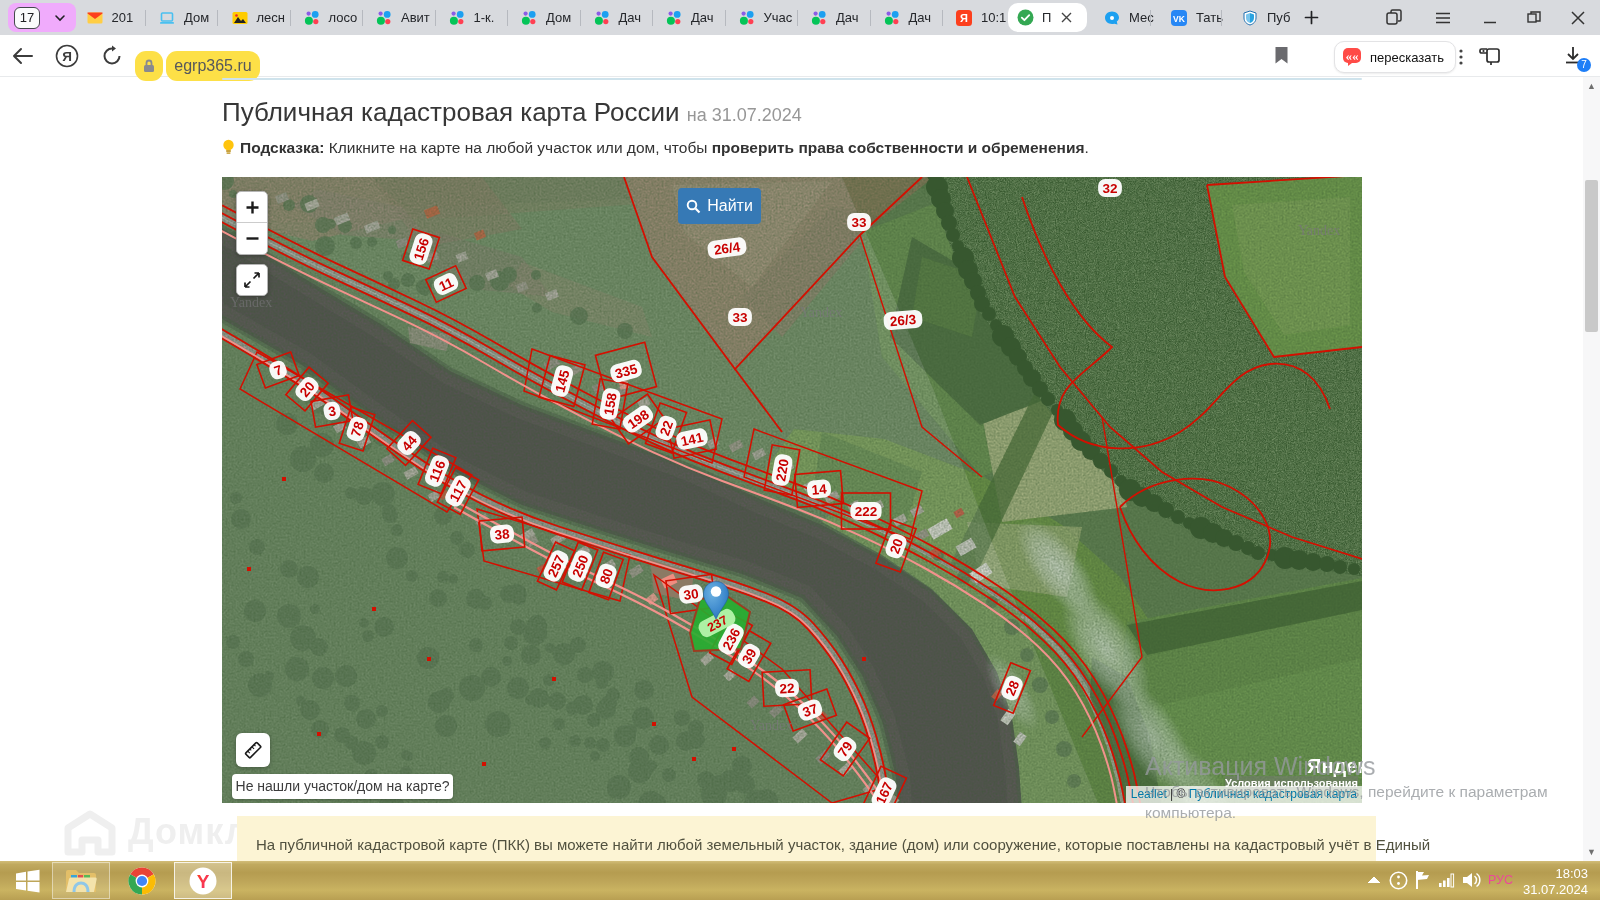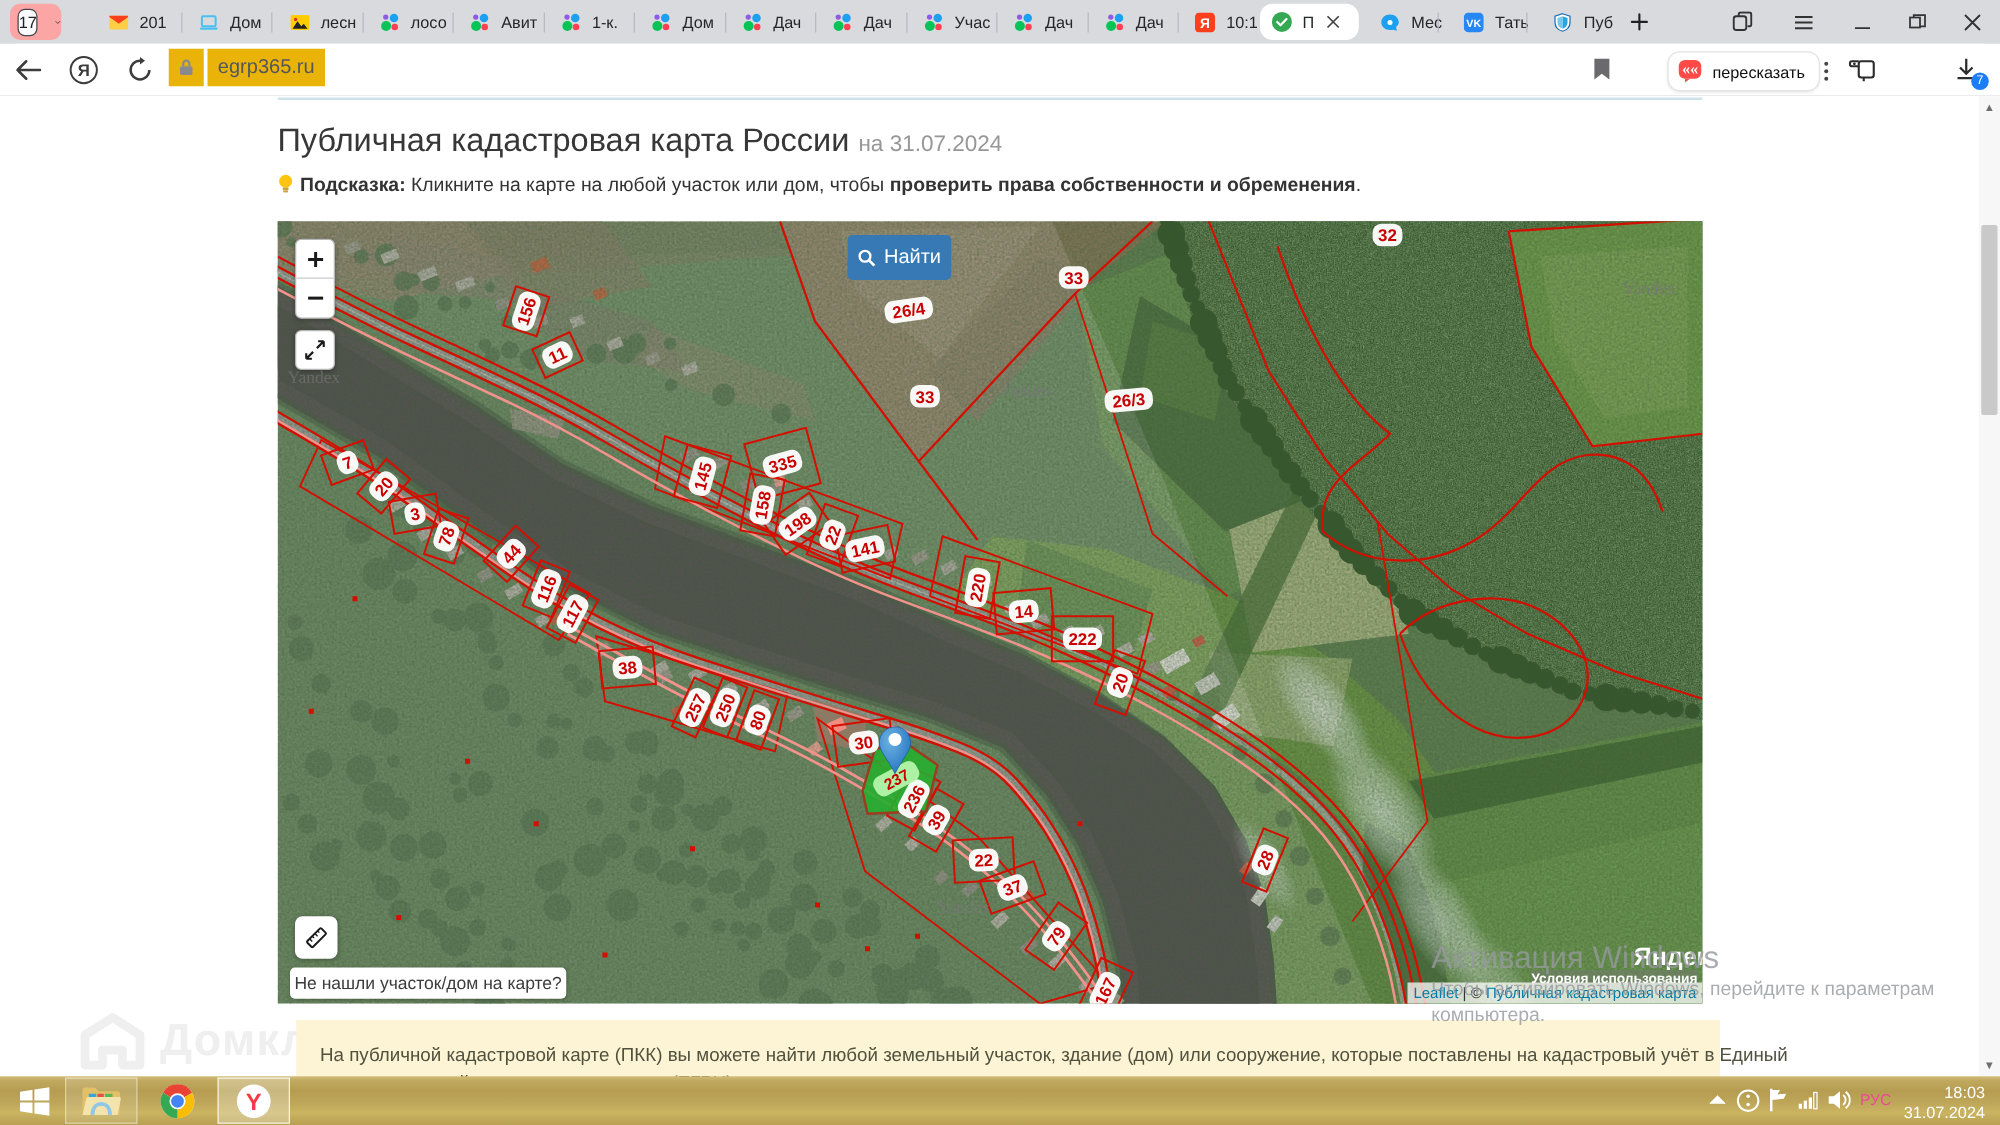--- a/index.html
+++ b/index.html
@@ -1,27 +1,27 @@
 <!DOCTYPE html>
 <html><head><meta charset="utf-8"><style>
 *{margin:0;padding:0;box-sizing:border-box}
 html,body{width:1600px;height:900px;overflow:hidden;font-family:"Liberation Sans",sans-serif;background:#fff}
 #tabstrip{position:absolute;left:0;top:0;width:1600px;height:35px;background:#d8dade}
-.tcount{position:absolute;left:8px;top:3px;width:41px;height:29px;background:#fca5a5;border-radius:8px;display:flex;align-items:center;padding-left:6px}
+.tcount{position:absolute;left:8px;top:3px;width:68px;height:29px;background:#f0abfc;border-radius:8px;display:flex;align-items:center;padding-left:6px}
 .tbox{display:inline-block;width:26px;height:22px;border:1.5px solid #45484d;border-radius:6px;text-align:center;line-height:20px;font-size:13px;color:#202124;background:#fafbfc}
 .tab{position:absolute;top:0;height:35px;display:flex;align-items:center;width:72px;overflow:hidden}
 .tab .fav{margin-left:14px;flex:none}
 .ttl{font-size:13px;color:#24262a;margin-left:9px;white-space:nowrap}
 .tsep{position:absolute;top:10px;width:1px;height:16px;background:#b6b9bf}
 .atab{position:absolute;left:1008px;top:3px;width:79px;height:29px;background:#fff;border-radius:10px;display:flex;align-items:center;padding-left:9px}
 .newtab{position:absolute;left:1304px;top:10px}
 .wicon{position:absolute;top:9px}
 #toolbar{position:absolute;left:0;top:35px;width:1600px;height:42px;background:#fff;border-radius:12px 12px 0 0;border-bottom:1px solid #e8eaec}
 .tbi{position:absolute}
-.chip{position:absolute;top:4px;height:30px;background:#eab308;border-radius:0}
+.chip{position:absolute;top:16px;height:30px;background:#fde047;border-radius:11px}
 .urlfield{position:absolute;left:427px;top:7px;width:878px;height:30px;background:#f0f0f1;border-radius:8px;text-align:left;padding-left:105px;font-size:16.5px;color:#1e1e1f;line-height:29px}
 .retell svg{flex:none}.retell{position:absolute;left:1334px;top:6px;width:122px;height:32px;background:#fff;border:1px solid #e3e3e5;box-shadow:0 1px 2px rgba(0,0,0,0.08);border-radius:10px;display:flex;align-items:center;padding-left:7px;font-size:13px;color:#111}
 .rdiv{width:1px;height:18px;background:#e3e3e5;margin:0 7px 0 8px}
 .dlbadge{position:absolute;left:1577px;top:23px;width:14px;height:14px;border-radius:50%;background:#1e7ef7;color:#fff;font-size:10px;text-align:center;line-height:14px}
 #pagebg{position:absolute;left:0;top:77px;width:1600px;height:784px;background:#fff}
 .h1{position:absolute;left:222px;top:97px;font-size:26px;color:#373737}
 .h1d{font-size:18px;color:#979797}
 .hint{position:absolute;left:222px;top:139px;font-size:15.5px;color:#333}
 #map{position:absolute;left:222px;top:177px;width:1140px;height:626px;overflow:hidden}
 #map > svg{position:absolute;left:0;top:0}

